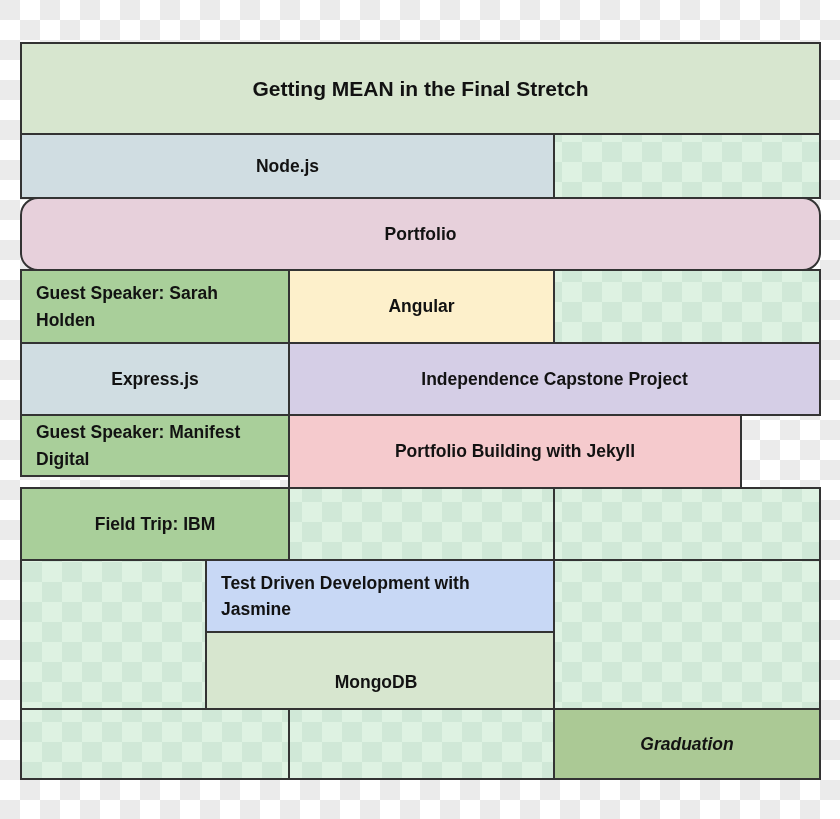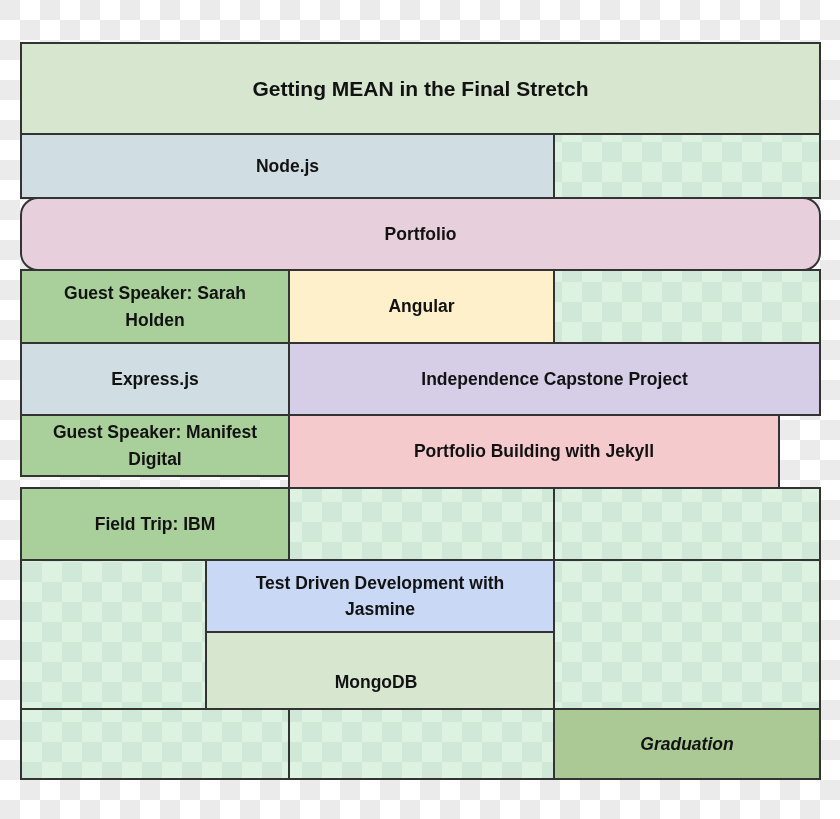--- a/index.html
+++ b/index.html
@@ -15,21 +15,20 @@
     background-size: 40px 40px;
     overflow: hidden;
   }
   .cell {
     position: absolute;
     box-sizing: border-box;
     border: 2px solid #333333;
     display: flex;
     align-items: center;
     justify-content: center;
-    text-align: center;
     font-weight: bold;
     color: #121212;
     font-size: 17.5px;
     line-height: 1.5;
     padding: 0 14px;
   }
   .empty {
     background: repeating-conic-gradient(#d0e8d7 0% 25%, #def2e2 0% 50%);
     background-size: 40px 40px;
   }
@@ -49,21 +48,21 @@
   .title        { left:20px;  top:42px;  width:801px; height:93px;  font-size:21px; }
   .nodejs       { left:20px;  top:133px; width:535px; height:66px; }
   .node-empty   { left:553px; top:133px; width:268px; height:66px;  background-position:-33px -13px; }
   .portfolio    { left:20px;  top:197px; width:801px; height:74px; }
   .sarah        { left:20px;  top:269px; width:270px; height:75px; }
   .angular      { left:288px; top:269px; width:267px; height:75px; }
   .ang-empty    { left:553px; top:269px; width:268px; height:75px;  background-position:-33px -29px; }
   .express      { left:20px;  top:342px; width:270px; height:74px; }
   .independence { left:288px; top:342px; width:533px; height:74px; }
   .manifest     { left:20px;  top:414px; width:270px; height:63px; }
-  .jekyll       { left:288px; top:414px; width:492px; height:75px; }
+  .jekyll       { left:288px; top:414px; width:454px; height:75px; }
   .fieldtrip    { left:20px;  top:487px; width:270px; height:74px; }
   .ft-mid       { left:288px; top:487px; width:267px; height:74px;  background-position:-8px -7px; }
   .ft-right     { left:553px; top:487px; width:268px; height:74px;  background-position:-33px -7px; }
   .left-empty   { left:20px;  top:559px; width:187px; height:151px; background-position:-20px -39px; }
   .tdd          { left:205px; top:559px; width:350px; height:74px; }
   .mongodb      { left:205px; top:631px; width:350px; height:102px;padding-left:6px; }
   .right-empty  { left:553px; top:559px; width:268px; height:151px; background-position:-33px -39px; }
   .bot-left     { left:20px;  top:708px; width:270px; height:72px;  background-position:-20px -28px; }
   .bot-mid      { left:288px; top:708px; width:267px; height:72px;  background-position:-8px -28px; }
   .graduation   { left:553px; top:708px; width:268px; height:72px;font-style:italic; }

